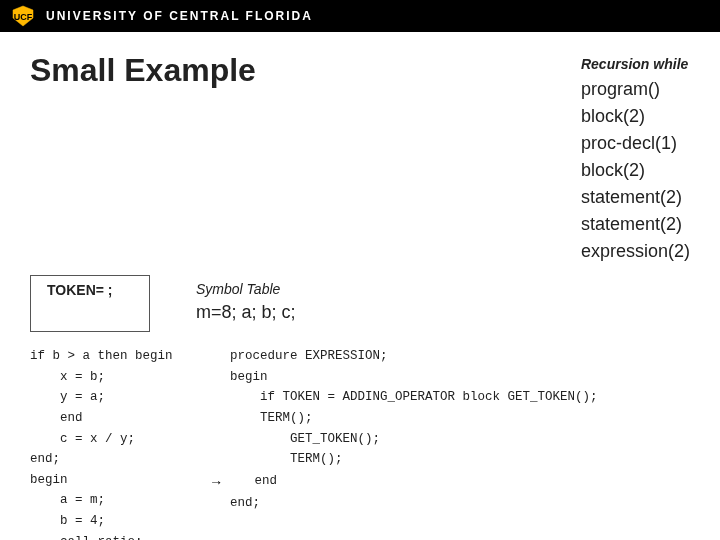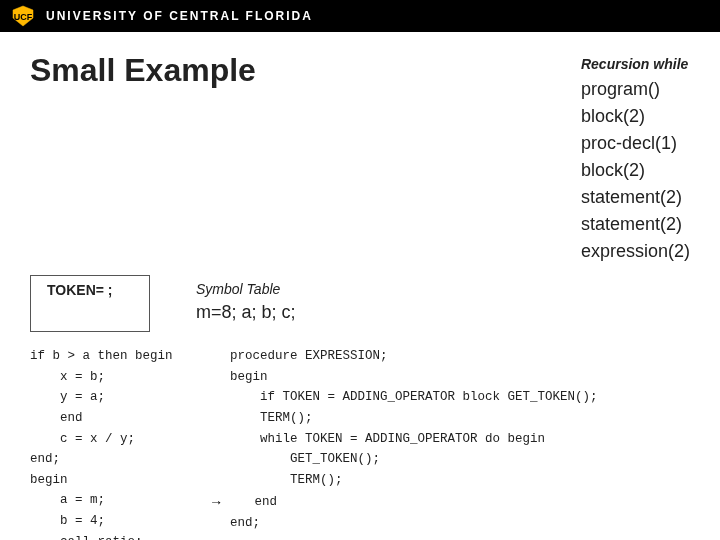--- a/index.html
+++ b/index.html
@@ -212,21 +212,20 @@
         <div class="code-line">    b = 4;</div>
         <div class="code-line">    call ratio;</div>
         <div class="code-line">end.</div>
       </div>
     <div id="right-code">
 
     <div class="code-line"><span class="no-arrow"></span><span>procedure EXPRESSION;</span></div>
         <div class="code-line"><span class="no-arrow"></span><span>begin</span></div>
         <div class="code-line"><span class="no-arrow"></span><span>    if TOKEN = ADDING_OPERATOR block GET_TOKEN();</span></div>
         <div class="code-line"><span class="no-arrow"></span><span>    TERM();</span></div>
-        <div class="code-line"><span class="no-arrow"></span><span>    while TOKEN = ADDING_OPERATOR do begin</span></div>
         <div class="code-line"><span class="no-arrow"></span><span>        GET_TOKEN();</span></div>
         <div class="code-line"><span class="no-arrow"></span><span>        TERM();</span></div>
         <div class="code-line"><span class="arrow">→</span><span>    end</span></div>
         <div class="code-line"><span class="no-arrow"></span><span>end;</span></div>
       </div>
   </div>
 
 </div>
 
 </body></html>

